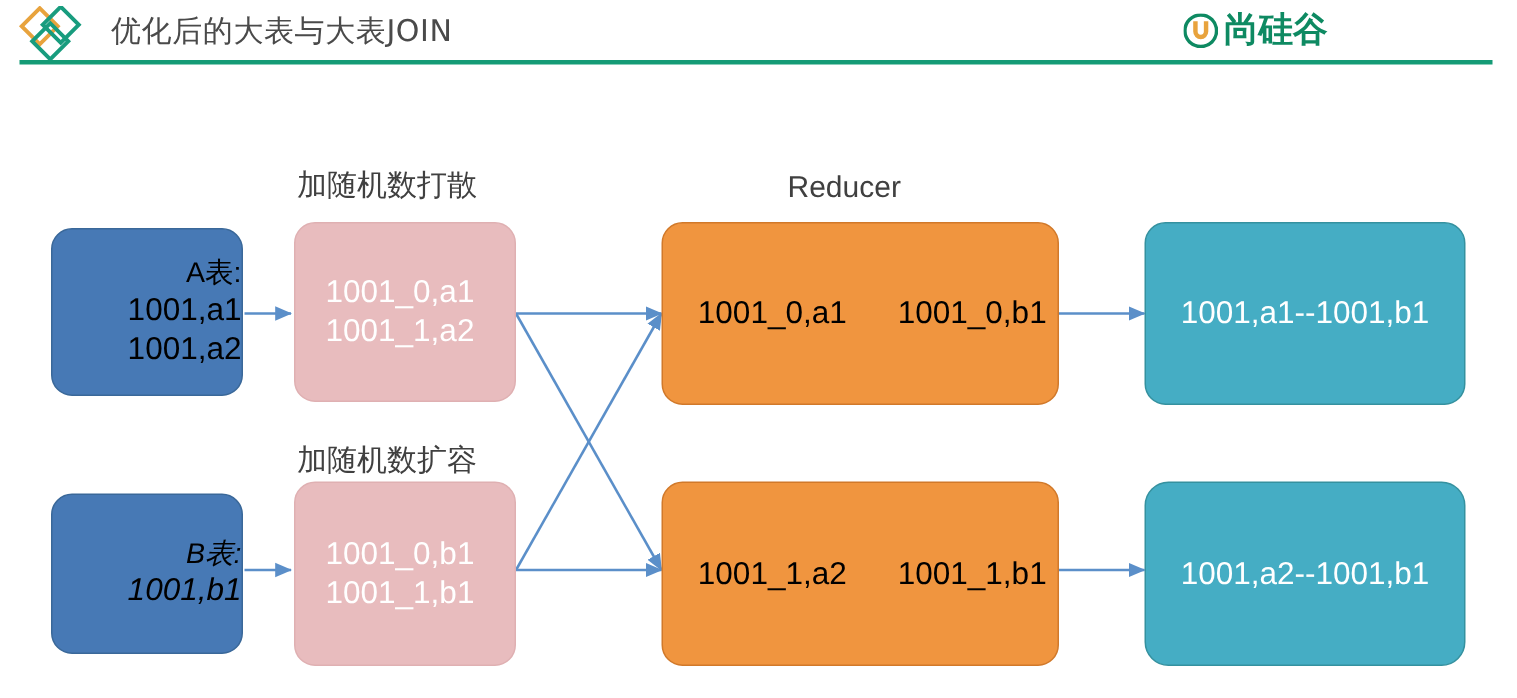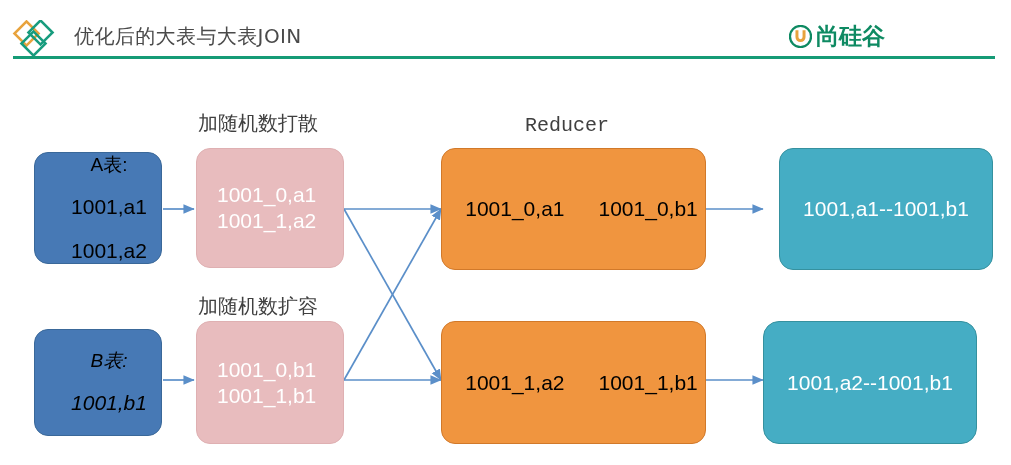--- a/index.html
+++ b/index.html
@@ -12,21 +12,21 @@
     font-family: "Liberation Sans", "DejaVu Sans", sans-serif;
     width: 1011px;
     height: 465px;
     overflow: hidden;
     position: relative;
   }
 
   
   #header {
     position: absolute;
-    left: 0; top: 16px;
+    left: 0; top: 0;
     width: 905px;
     height: 48px;
   }
   #header-diamonds {
     position: absolute;
     left: 12px;
     top: 4px;
     width: 60px;
     height: 36px;
   }
@@ -97,23 +97,22 @@
     line-height: 1.22;
     white-space: nowrap;
   }
   .node .line { display: block; }
 
   
   .node-src {
     background: #4779B5;
     border: 1.4px solid #3a6899;
     color: #000000;
-    align-items: center;
+    align-items: flex-end;
     padding-left: 22px;
-    gap: 18px;
   }
   .node-src .line.head { font-size: 19px; }
 
   
   .node-salt {
     background: #E8BCBE;
     border: 1.4px solid #dfb0b2;
     color: #ffffff;
     align-items: flex-start;
     padding-left: 20px;
@@ -139,21 +138,21 @@
     justify-content: center;
   }
 
   .caption {
     position: absolute;
     font-size: 20px;
     color: #404040;
     white-space: nowrap;
     font-family: "DejaVu Sans", "Liberation Sans", sans-serif;
   }
-  .caption.latin { font-family: Liberation Mono, monospace; }
+  .caption.latin { font-family: Liberation Sans, sans-serif; }
 </style>
 </head>
 <body>
 
 <div id="header">
 
   <div id="header-diamonds">
     <svg width="60" height="36" viewBox="0 0 60 36" xmlns="http://www.w3.org/2000/svg">
       <rect x="6" y="5" width="17" height="17" fill="none" stroke="#E8A33D" stroke-width="2.6" transform="rotate(45 14.5 13.5)"></rect>
       <rect x="20" y="4" width="17" height="17" fill="none" stroke="#189C7E" stroke-width="2.6" transform="rotate(45 28.5 12.5)"></rect>
@@ -210,21 +209,21 @@
   <div class="node node-salt" style="left:196px; top:100px; width:148px; height:120px;">
     <span class="line">1001_0,a1</span>
     <span class="line">1001_1,a2</span>
   </div>
 
   <div class="node node-reduce" style="left:441px; top:100px; width:265px; height:122px;">
     <span class="line">1001_0,a1</span>
     <span class="line">1001_0,b1</span>
   </div>
 
-  <div class="node node-result" style="left:763px; top:100px; width:214px; height:122px;margin-left:16px;">
+  <div class="node node-result" style="left:763px; top:100px; width:214px; height:122px;">
     <span class="line">1001,a1--1001,b1</span>
   </div>
 
   <div class="node node-src" style="left:34px; top:281px; width:128px; height:107px;font-style:italic;">
     <span class="line head">B表:</span>
     <span class="line">1001,b1</span>
   </div>
 
   <div class="node node-salt" style="left:196px; top:273px; width:148px; height:123px;">
     <span class="line">1001_0,b1</span>

